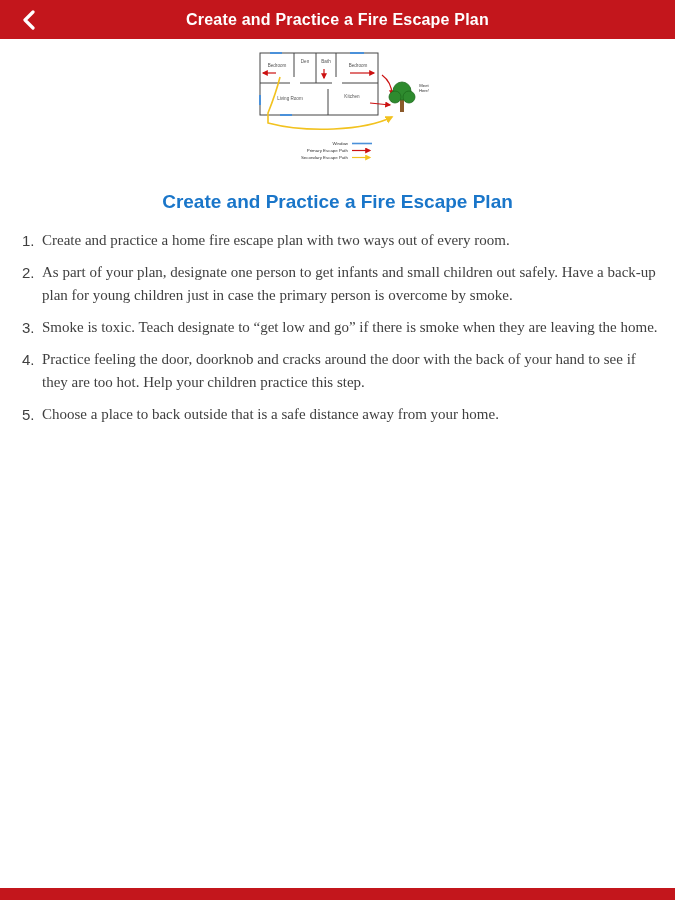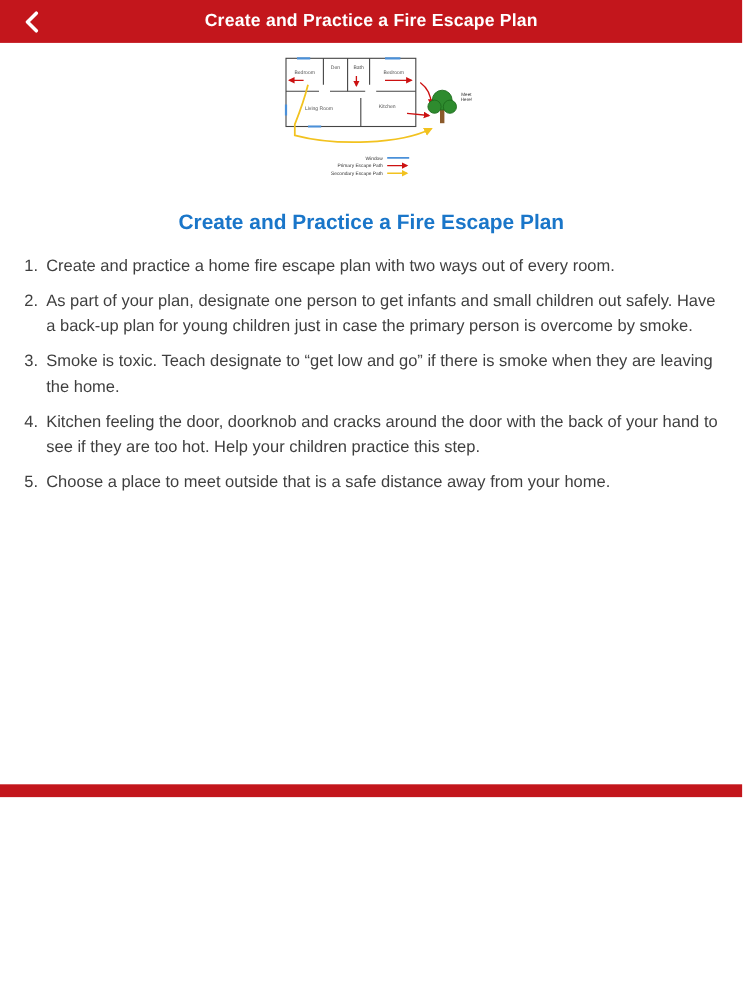--- a/index.html
+++ b/index.html
@@ -1,18 +1,18 @@
 <!DOCTYPE html>
 <html><head>
 <meta charset="utf-8">
 <style>
   * { margin:0; padding:0; box-sizing:border-box; }
   html,body { background:#ffffff; font-family:"Liberation Sans", sans-serif; }
   .page {
-    width:675px; height:725px; margin:0 auto; background:#ffffff;
+    width:675px; height:900px; margin:0 auto; background:#ffffff;
     display:flex; flex-direction:column; position:relative; overflow:hidden;
   }
   .topbar {
     height:39px; background:#c3161c; flex-shrink:0;
     display:flex; align-items:center; justify-content:center; position:relative;
   }
   .back-btn {
     position:absolute; left:8px; top:0; height:39px; width:42px;
     background:transparent; border:none; cursor:pointer;
     display:flex; align-items:center; justify-content:center;
@@ -23,21 +23,21 @@
   .heading {
     text-align:center; color:#1a76c9; font-size:19px; font-weight:700;
     margin:20px 0 16px 0;
   }
   .list { list-style:none; padding:0 16px 0 22px; }
   .item {
     display:flex; align-items:flex-start;
     font-size:15px; line-height:23px; color:#3f3f3f; margin-bottom:9px;
   }
   .num { flex:0 0 20px; }
-  .txt { flex:1; }
+  .txt { flex:1;font-family:Liberation Serif, serif; }
   .bottombar { height:12px; background:#c3161c; flex-shrink:0; }
   svg text { font-family:"Liberation Sans", sans-serif; }
 </style>
 </head>
 <body>
 
 <div class="page">
 
   <header class="topbar">
     <button class="back-btn">
@@ -130,25 +130,25 @@
       <li class="item">
         <span class="num">2.</span>
         <span class="txt">As part of your plan, designate one person to get infants and small children out safely. Have a back-up plan for young children just in case the primary person is overcome by smoke.</span>
       </li>
       <li class="item">
         <span class="num">3.</span>
         <span class="txt">Smoke is toxic. Teach designate to “get low and go” if there is smoke when they are leaving the home.</span>
       </li>
       <li class="item">
         <span class="num">4.</span>
-        <span class="txt">Kitchen feeling the door, doorknob and cracks around the door with the back of your hand to see if they are too hot. Help your children practice this step.</span>
+        <span class="txt">Practice feeling the door, doorknob and cracks around the door with the back of your hand to see if they are too hot. Help your children practice this step.</span>
       </li>
       <li class="item">
         <span class="num">5.</span>
-        <span class="txt">Choose a place to meet outside that is a safe distance away from your home.</span>
+        <span class="txt">Choose a place to back outside that is a safe distance away from your home.</span>
       </li>
     </ol>
 
   </main>
 
   <footer class="bottombar"></footer>
 
 </div>
 
 </body></html>

